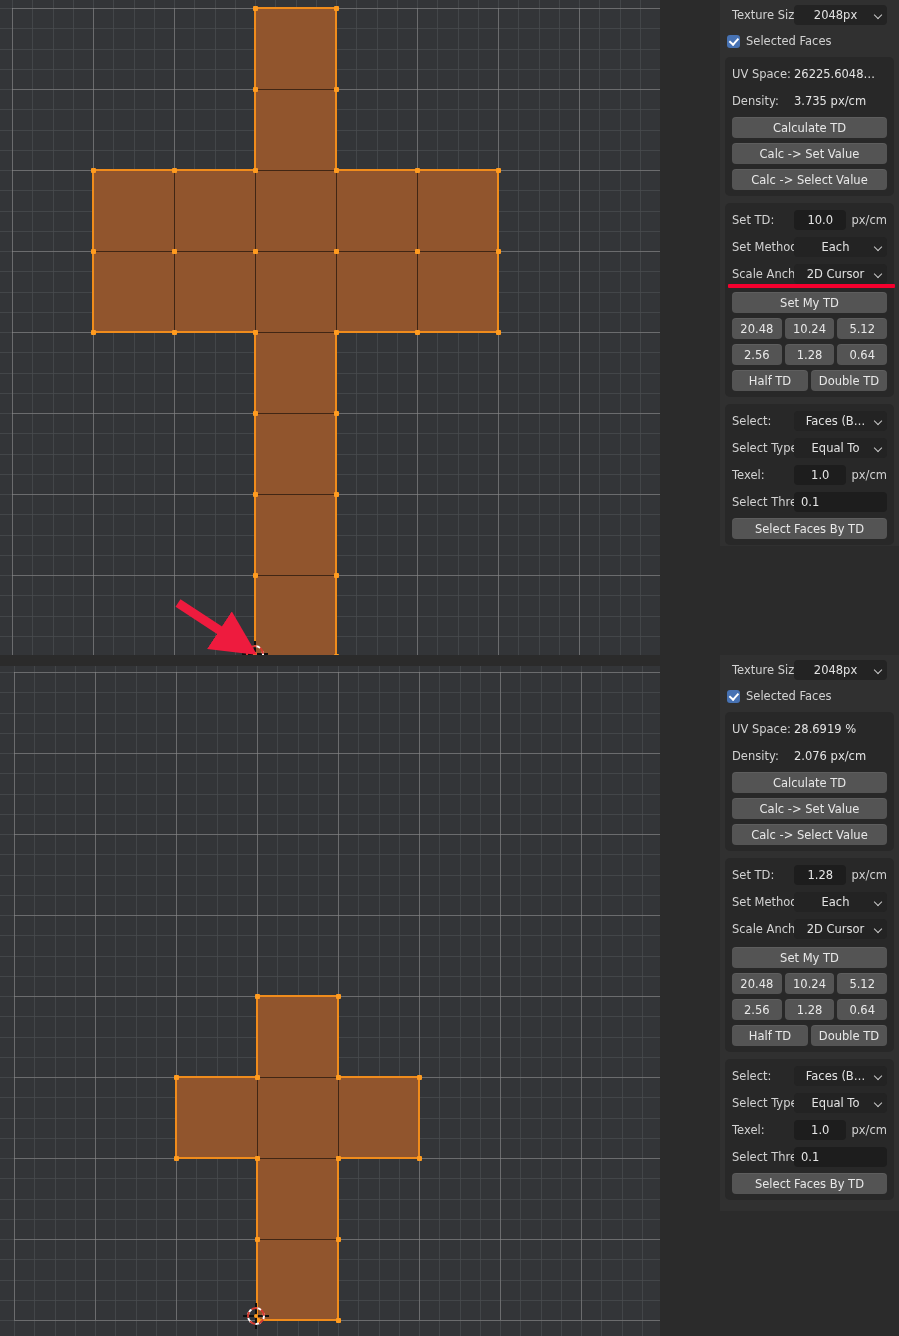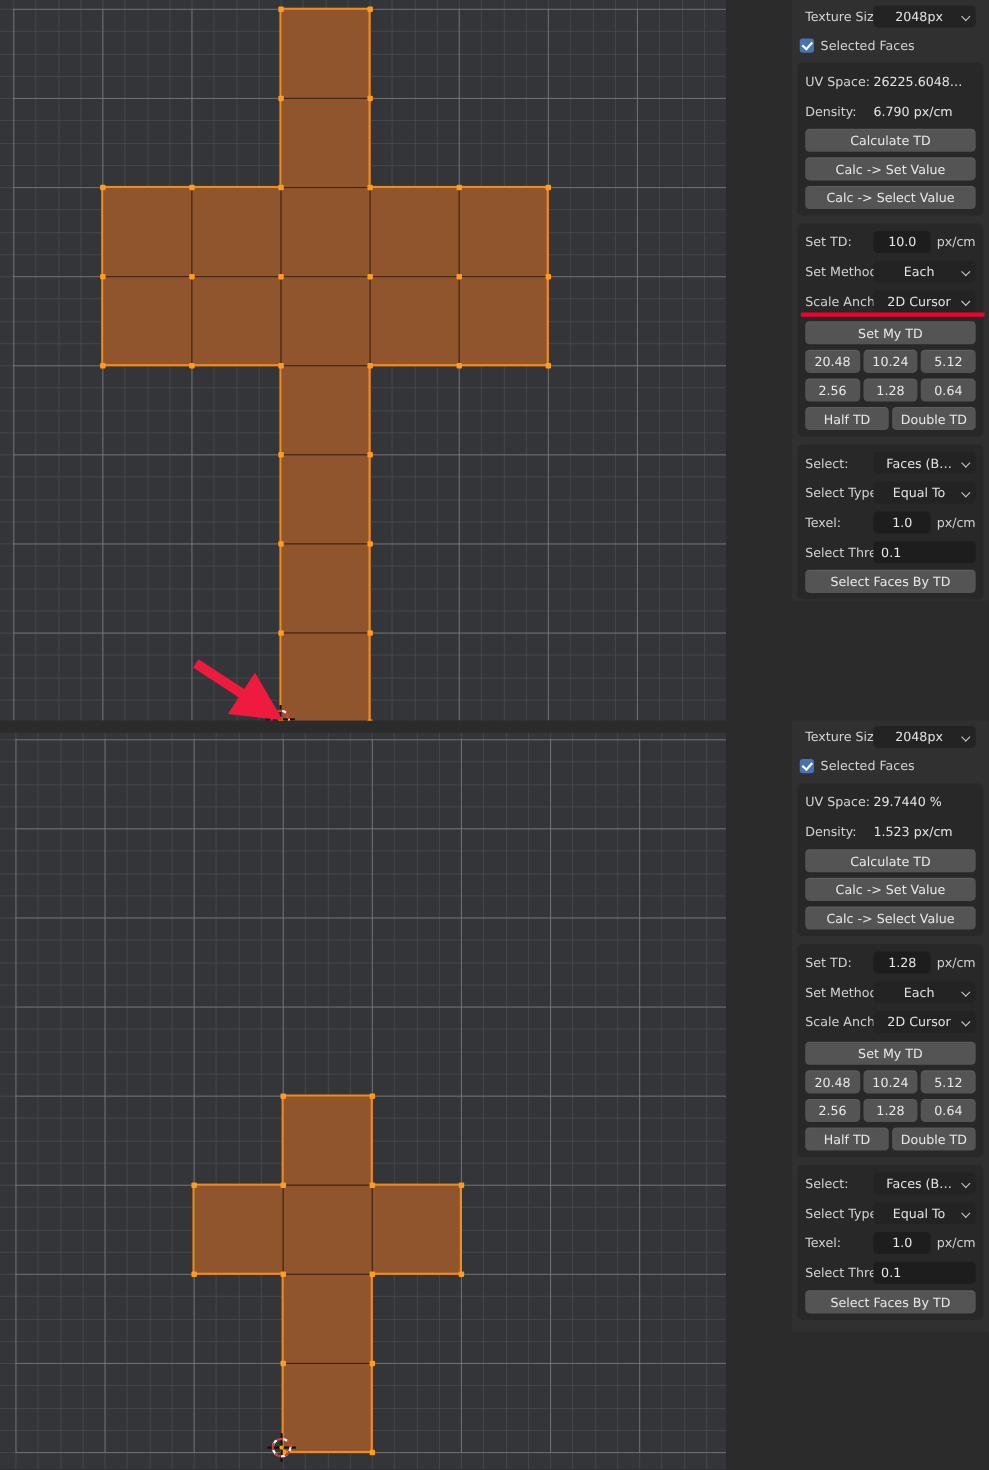--- a/index.html
+++ b/index.html
@@ -411,21 +411,21 @@
     <span class="lbl">Selected Faces</span>
   </div>
 
   <div class="box">
     <div class="row">
       <span class="lbl w62">UV Space:</span>
       <span class="val">26225.6048…</span>
     </div>
     <div class="row">
       <span class="lbl w62">Density:</span>
-      <span class="val">6.790 px/cm</span>
+      <span class="val">3.735 px/cm</span>
     </div>
     <div class="btn">Calculate TD</div>
     <div class="btn">Calc -&gt; Set Value</div>
     <div class="btn">Calc -&gt; Select Value</div>
   </div>
 
   <div class="box" style="position:relative">
     <div class="row">
       <span class="lbl w62">Set TD:</span>
       <span class="field" style="width:55px">10.0</span>
@@ -504,25 +504,25 @@
   </div>
 
   <div class="chk-row">
     <span class="chkbox"></span>
     <span class="lbl">Selected Faces</span>
   </div>
 
   <div class="box">
     <div class="row">
       <span class="lbl w62">UV Space:</span>
-      <span class="val">29.7440 %</span>
+      <span class="val">28.6919 %</span>
     </div>
     <div class="row">
       <span class="lbl w62">Density:</span>
-      <span class="val">1.523 px/cm</span>
+      <span class="val">2.076 px/cm</span>
     </div>
     <div class="btn">Calculate TD</div>
     <div class="btn">Calc -&gt; Set Value</div>
     <div class="btn">Calc -&gt; Select Value</div>
   </div>
 
   <div class="box">
     <div class="row">
       <span class="lbl w62">Set TD:</span>
       <span class="field" style="width:55px">1.28</span>

